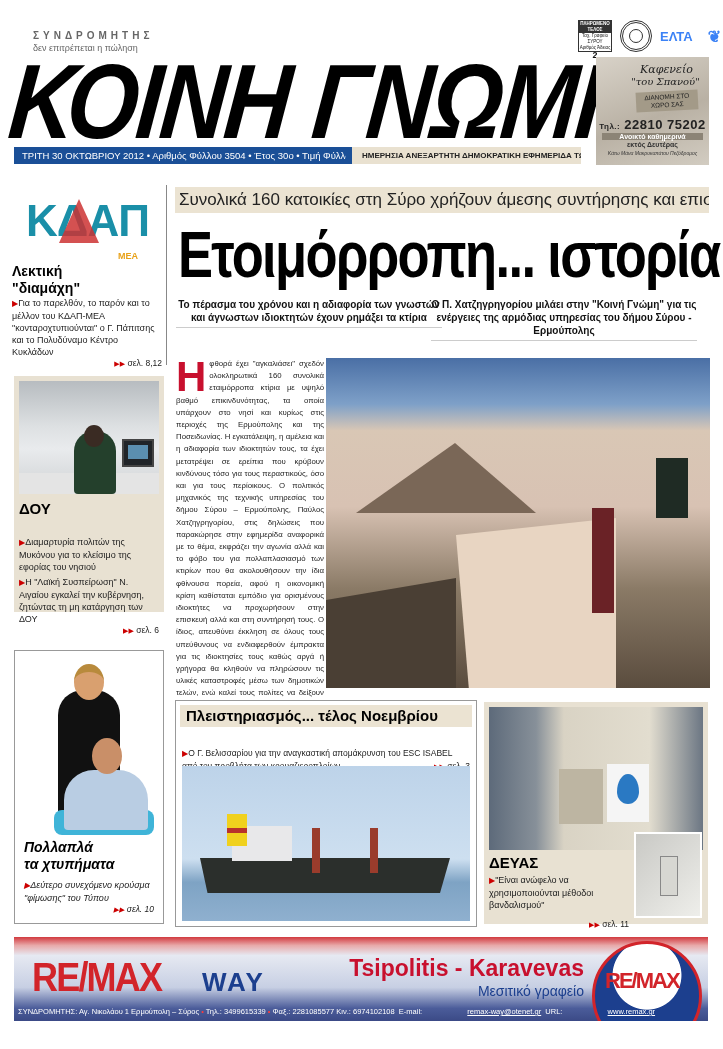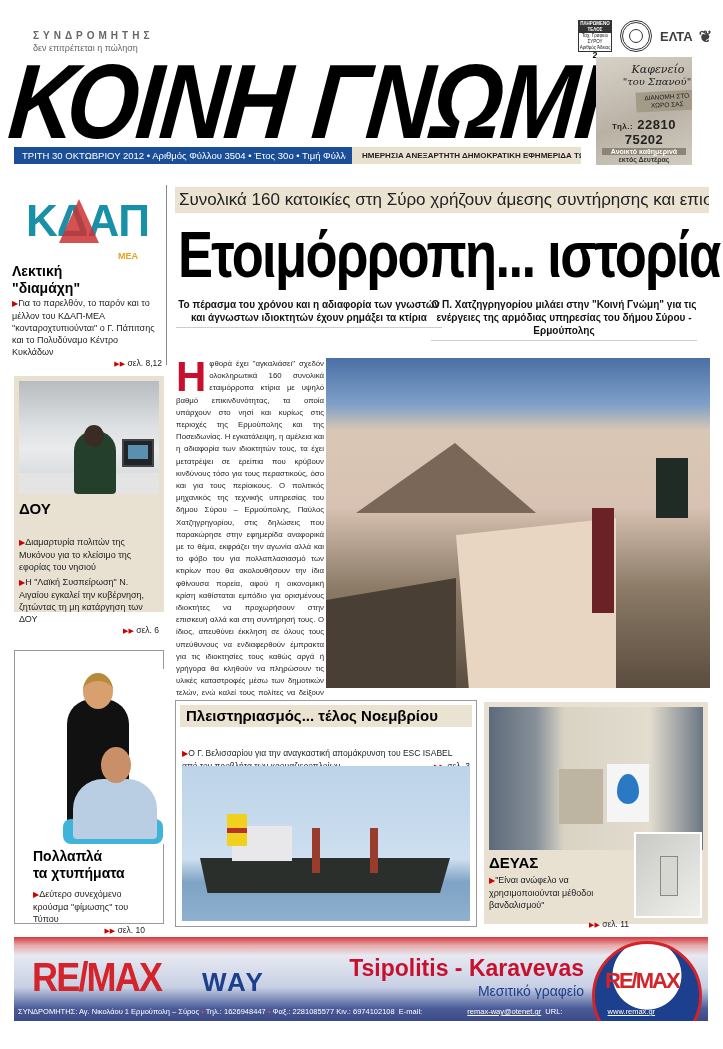--- a/index.html
+++ b/index.html
@@ -32,25 +32,25 @@
   .badge-postage {
     width: 34px; height: 32px; border: 1px solid #333; font-size: 4.5px; text-align: center; line-height: 6px;
     display: flex; flex-direction: column;
   }
   .badge-postage .hd { background: #333; color: #fff; font-weight: bold; }
   .badge-postage .num { font-size: 9px; font-weight: bold; line-height: 9px; }
   .badge-seal {
     width: 32px; height: 32px; border-radius: 50%; border: 3px double #333; display: flex; align-items: center; justify-content: center;
   }
   .badge-seal .in { width: 14px; height: 14px; border-radius: 50%; border: 1px solid #333; }
-  .elta { display: flex; align-items: center; gap: 6px; font-weight: bold; font-size: 13px; color: #404040; }
+  .elta { display: flex; align-items: center; gap: 15px; font-weight: bold; font-size: 13px; color: #3b82f6; }
   .elta .bird { font-size: 16px; }
 
   .cafe-ad {
-    position: absolute; left: 596px; top: 57px; width: 96px; height: 108px;
+    position: absolute; left: 596px; top: 57px; width: 113px; height: 108px;
     background: linear-gradient(160deg, #d8d2c8 0%, #b9b1a4 55%, #d2ccc1 100%);
     color: #222; text-align: center; overflow: hidden;
   }
   .cafe-ad .name1 { font-family: "DejaVu Serif", serif; font-style: italic; font-size: 11px; margin-top: 6px; margin-left: 28px; }
   .cafe-ad .name2 { font-family: "DejaVu Serif", serif; font-style: italic; font-size: 10px; margin-left: 26px; }
   .cafe-ad .deliv { margin: 4px 0 0 40px; width: 62px; background: #a39a88; font-size: 6.5px; line-height: 8px; padding: 2px; transform: rotate(-3deg); }
   .cafe-ad .phone { font-weight: bold; font-size: 13px; margin-top: 6px; letter-spacing: 0.5px; }
   .cafe-ad .phone small { font-size: 8px; }
   .cafe-ad .open1 { font-size: 7px; font-weight: bold; background: #8c8476; color: #fff; margin: 1px 6px; }
   .cafe-ad .open2 { font-size: 7px; font-weight: bold; color: #333; }
@@ -73,21 +73,21 @@
   .dou-box { position: absolute; left: 14px; top: 376px; width: 150px; height: 236px; background: #e8e1d2; padding: 5px; }
   .photo { position: relative; overflow: hidden; }
   .dou-photo { width: 140px; height: 113px; background:
       linear-gradient(to bottom, #b7bcc0 0%, #dde0e2 40%, #e9ebed 60%, #cfd2d4 100%); }
   .dou-photo .person { position: absolute; left: 55px; top: 50px; width: 42px; height: 63px; background: #24402c; border-radius: 20px 20px 4px 4px; }
   .dou-photo .head { position: absolute; left: 65px; top: 44px; width: 20px; height: 22px; background: #3a2b23; border-radius: 50%; }
   .dou-photo .monitor { position: absolute; left: 103px; top: 58px; width: 32px; height: 28px; background: #202428; border: 2px solid #444; }
   .dou-photo .monitor::after { content: ""; position: absolute; left: 4px; top: 4px; width: 20px; height: 14px; background: #5b8fb0; }
   .dou-photo .desk { position: absolute; left: 0; top: 92px; width: 140px; height: 21px; background: #e4e4e4; }
 
-  .tv-box { position: absolute; left: 14px; top: 650px; width: 150px; height: 274px; border: 1px solid #999; padding: 18px; background: #fff; }
+  .tv-box { position: absolute; left: 14px; top: 650px; width: 150px; height: 274px; border: 1px solid #999; padding: 9px; background: #fff; font-style: italic; }
   .tv-photo { width: 138px; height: 175px; background: #fff; }
   .tv-photo .w-body { position: absolute; left: 34px; top: 30px; width: 62px; height: 130px; background: #111; border-radius: 25px 25px 4px 4px; }
   .tv-photo .w-head { position: absolute; left: 50px; top: 4px; width: 30px; height: 36px; background: #d9a06f; border-radius: 50%; border-top: 8px solid #b88a3c; }
   .tv-photo .m-body { position: absolute; left: 40px; top: 110px; width: 84px; height: 60px; background: #b9cde3; border-radius: 30px 30px 4px 4px; }
   .tv-photo .m-head { position: absolute; left: 68px; top: 78px; width: 30px; height: 36px; background: #c98f68; border-radius: 50%; }
   .tv-photo .chair { position: absolute; left: 30px; top: 150px; width: 100px; height: 25px; background: #3fb4d8; border-radius: 8px; }
 
   
   .kicker {
     position: absolute; left: 175px; top: 187px; width: 534px; height: 26px; background: #ebe3d2;
@@ -292,18 +292,18 @@
 <div class="ad-banner">
   <div class="remax-logo">RE/MAX</div>
   <div class="way">WAY</div>
   <div class="broker">Tsipolitis - Karavevas</div>
   <div class="office">Μεσιτικό γραφείο</div>
   <div class="balloon">
       <div class="bl">RE/MAX</div>
     </div>
   <div class="contact">
     <span>ΣΥΝΔΡΟΜΗΤΗΣ:</span> <span>Αγ. Νικολάου 1 Ερμούπολη – Σύρος</span>
-    <span class="dot">•</span> <span>Τηλ.: 1626948447</span>
+    <span class="dot">•</span> <span>Τηλ.: 3499615339</span>
     <span class="dot">•</span> <span>Φαξ.: 2281085577</span> <span>Κιν.: 6974102108</span>
     &nbsp;<span>E-mail:</span> <u>remax-way@otenet.gr</u>
     &nbsp;<span>URL:</span> <u>www.remax.gr</u>
   </div>
 </div>
 
 </body></html>

